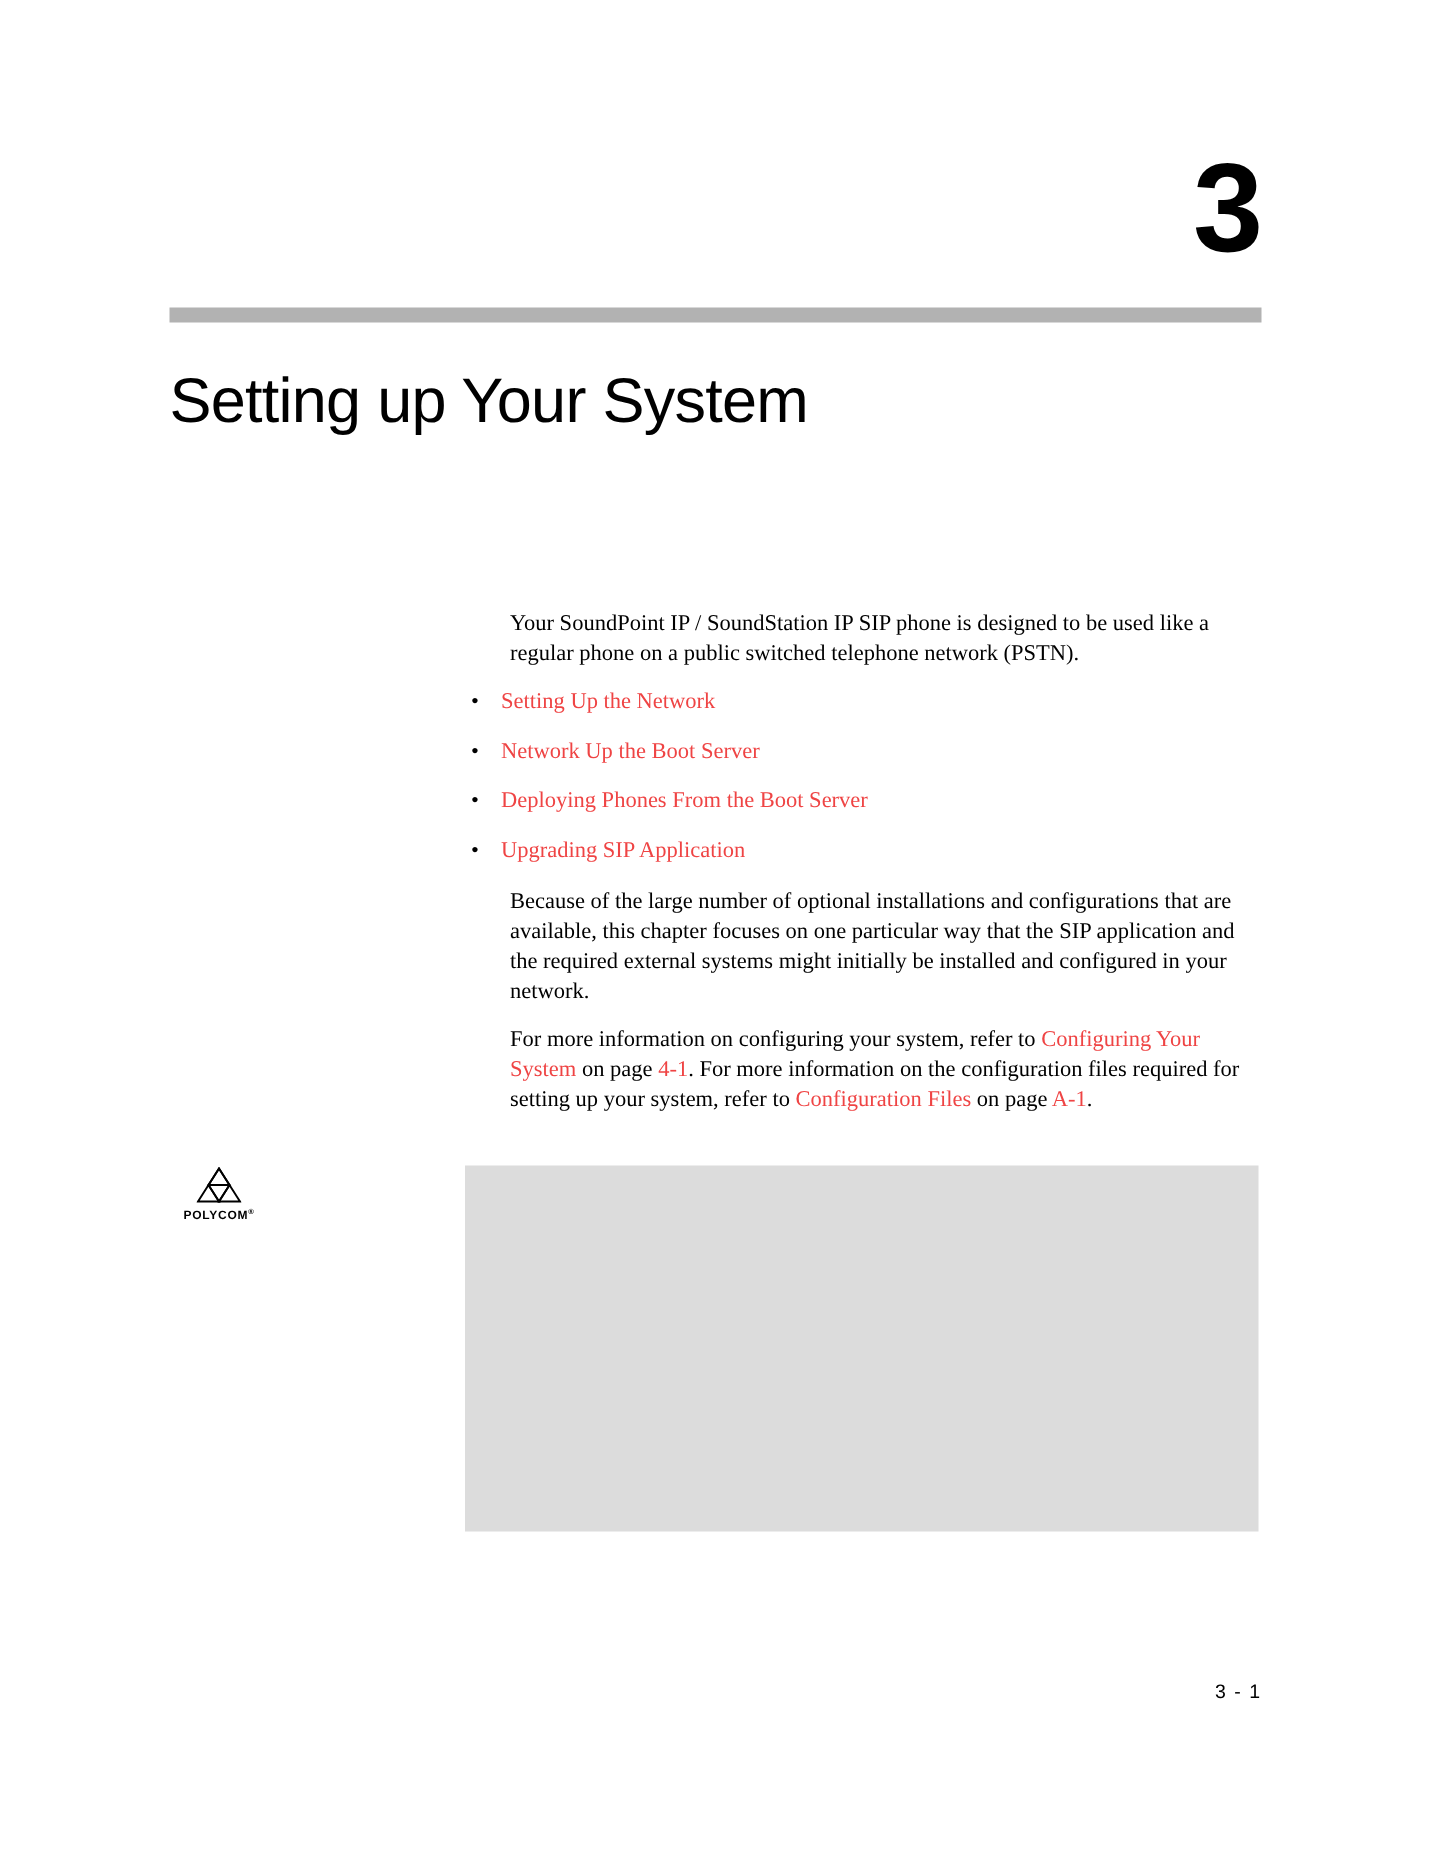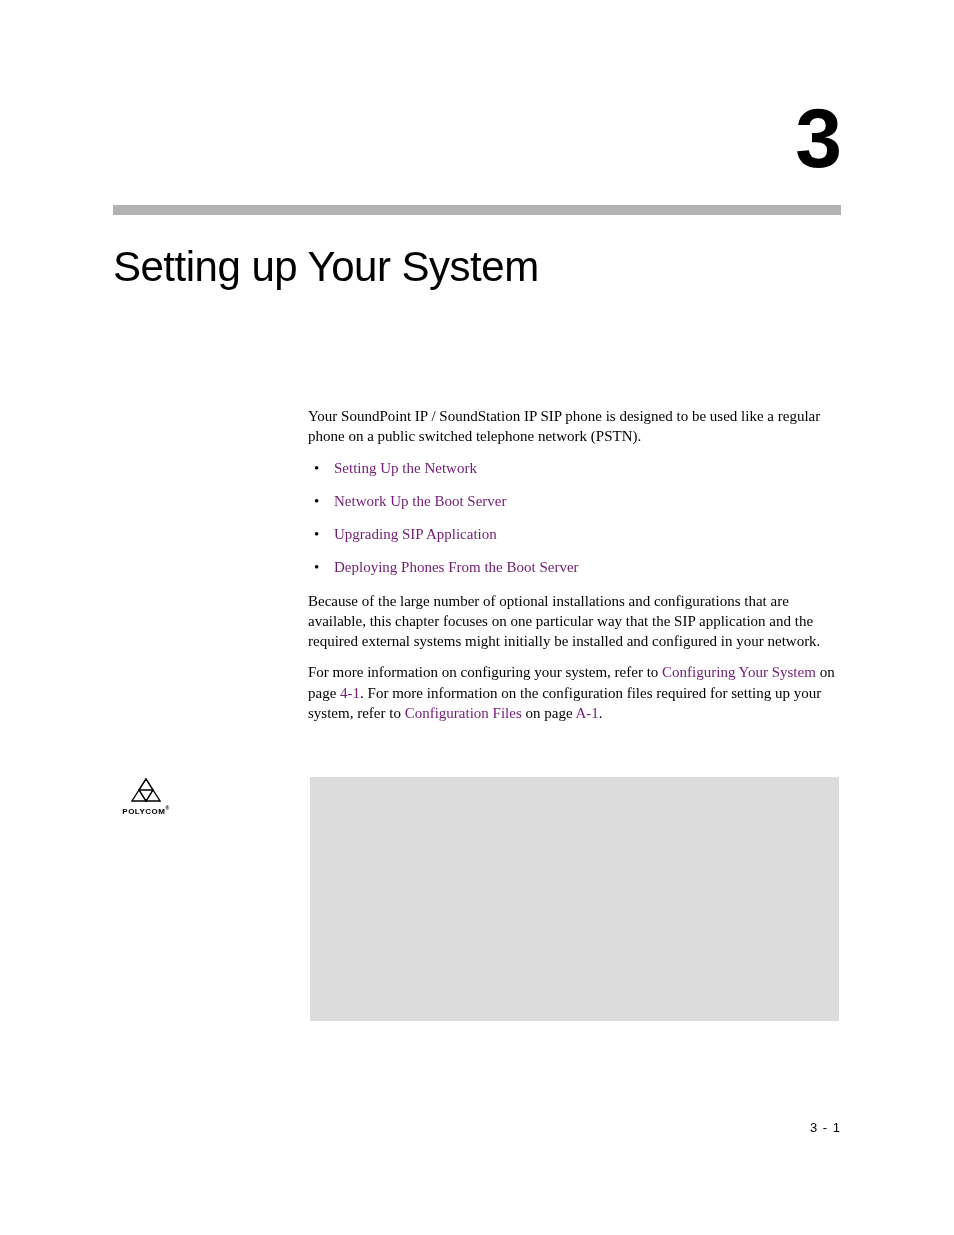--- a/index.html
+++ b/index.html
@@ -40,39 +40,40 @@
       letter-spacing: -0.5px;
       margin-bottom: 115px;
     }
     .body-content {
       margin-left: 195px;
       font-size: 15px;
       line-height: 1.35;
     }
     .body-content p {
       margin-bottom: 11px;
+      margin-left: 32px;
     }
     .bullet-list {
       list-style: none;
       margin: 4px 0 12px 0;
     }
     .bullet-list li {
       position: relative;
       padding-left: 26px;
       margin-bottom: 13px;
     }
     .bullet-list li::before {
       content: "•";
       position: absolute;
       left: 6px;
       top: 0;
       font-size: 15px;
     }
     .link {
-      color: #701a75;
+      color: #ef4444;
       text-decoration: none;
     }
     .logo-block {
       position: absolute;
       left: 115px;
       top: 777px;
       width: 62px;
       text-align: center;
     }
     .logo-svg {
@@ -110,22 +111,22 @@
   <div class="chapter-number">3</div>
   <div class="horizontal-rule"></div>
   <h1 class="chapter-title">Setting up Your System</h1>
 
   <div class="body-content">
     <p>Your SoundPoint IP / SoundStation IP SIP phone is designed to be used like a regular phone on a public switched telephone network (PSTN).</p>
 
     <ul class="bullet-list">
       <li><a class="link">Setting Up the Network</a></li>
       <li><a class="link">Network Up the Boot Server</a></li>
+      <li><a class="link">Deploying Phones From the Boot Server</a></li>
       <li><a class="link">Upgrading SIP Application</a></li>
-      <li><a class="link">Deploying Phones From the Boot Server</a></li>
     </ul>
 
     <p>Because of the large number of optional installations and configurations that are available, this chapter focuses on one particular way that the SIP application and the required external systems might initially be installed and configured in your network.</p>
 
     <p>
       <span>For more information on configuring your system, refer to </span><a class="link">Configuring Your System</a><span> on page </span><span class="link">4-1</span><span>. For more information on the configuration files required for setting up your system, refer to </span><a class="link">Configuration Files</a><span> on page </span><span class="link">A-1</span><span>.</span>
     </p>
   </div>
 </div>
 

